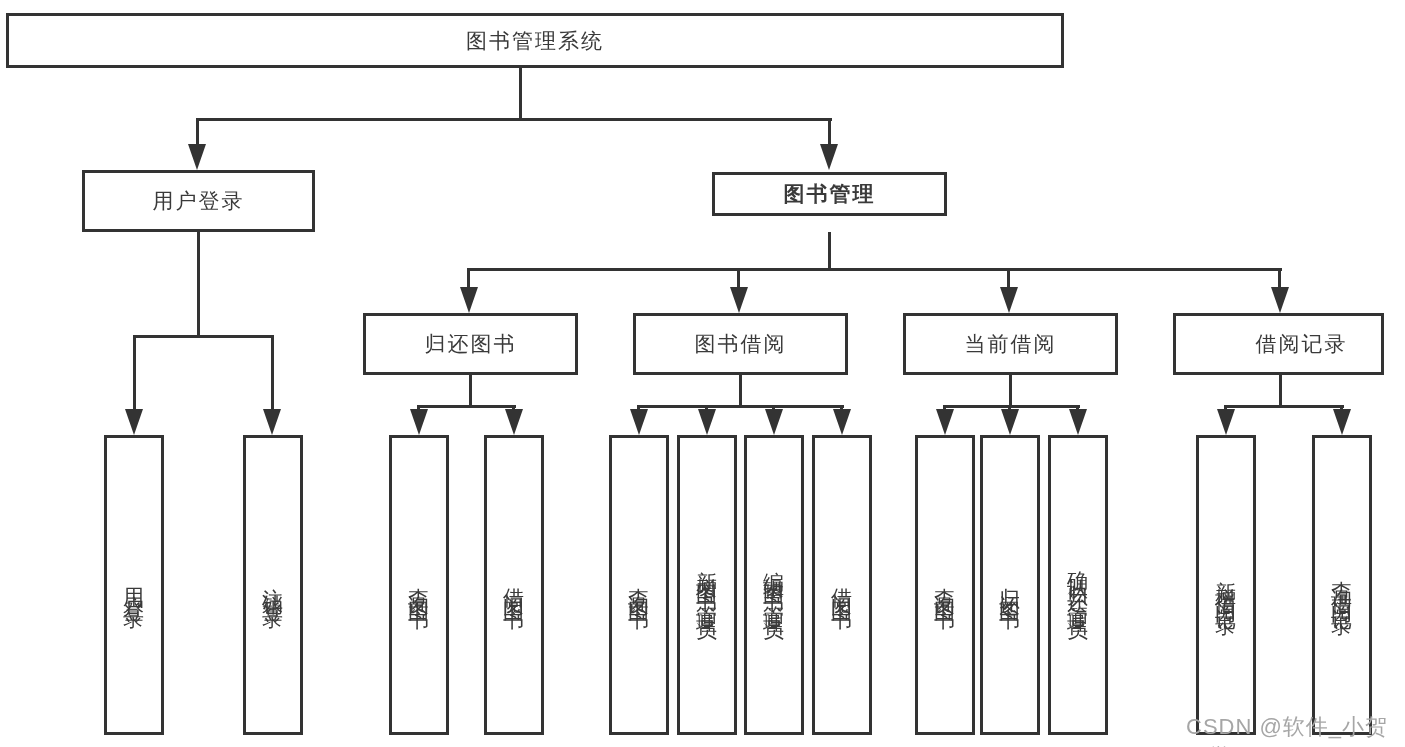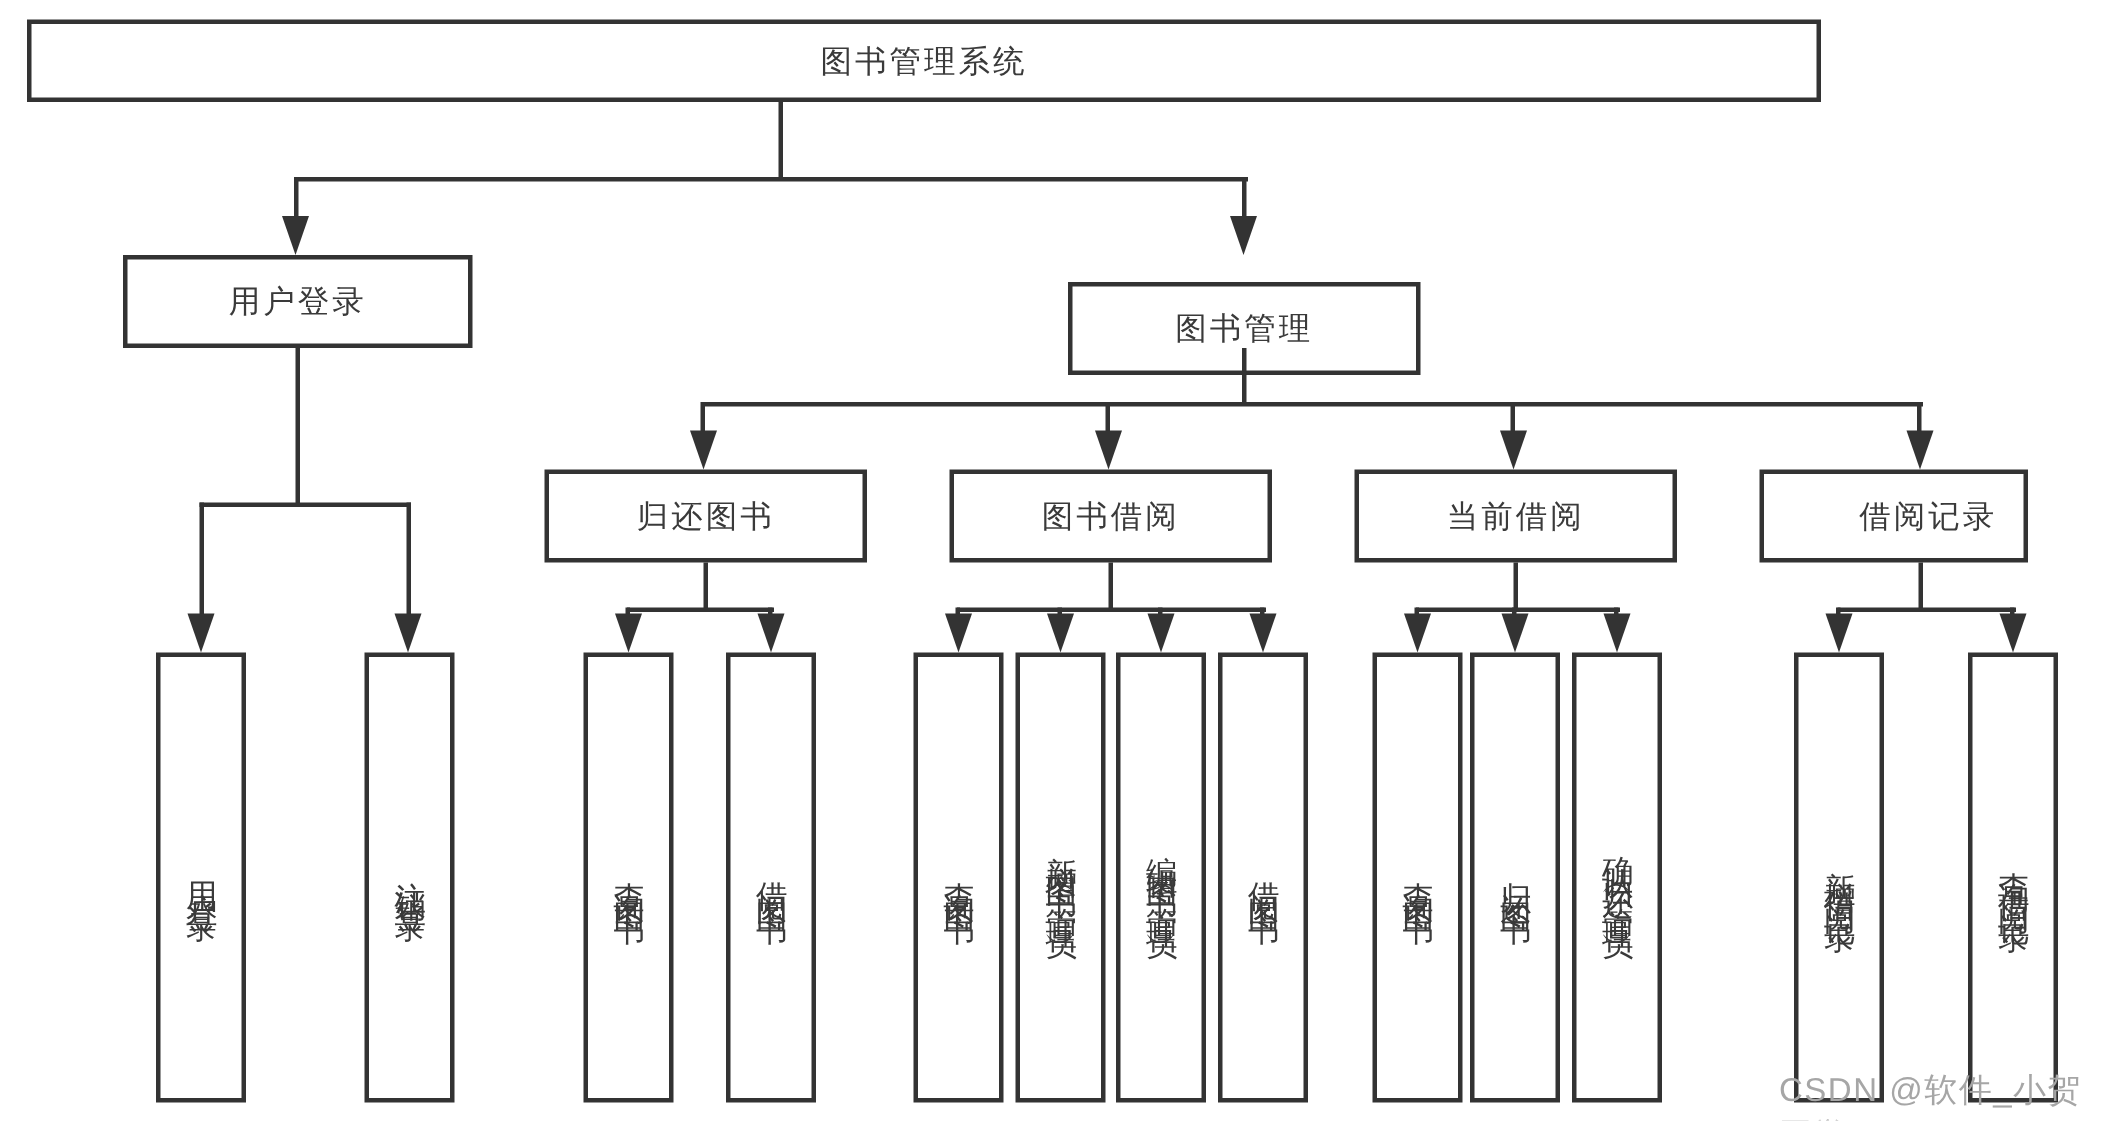--- a/index.html
+++ b/index.html
@@ -44,41 +44,41 @@
     color:var(--watermark);
     font-size:22px;letter-spacing:1px;
     z-index:5;
   }
 </style>
 </head>
 <body>
 
 <div class="canvas">
 
-  <div class="box" style="left:18px;top:13px;width:1196px;height:55px;align-items:center;">
+  <div class="box" style="left:6px;top:13px;width:1058px;height:55px;align-items:center;">
     <span>图书管理系统</span>
   </div>
 
   <div class="box" style="left:82px;top:170px;width:233px;height:62px;">
     <span>用户登录</span>
   </div>
-  <div class="box" style="left:712px;top:188px;width:235px;height:62px;">
+  <div class="box" style="left:712px;top:172px;width:235px;height:44px;font-weight:bold;">
     <span>图书管理</span>
   </div>
 
   <div class="box" style="left:363px;top:313px;width:215px;height:62px;">
     <span>归还图书</span>
   </div>
   <div class="box" style="left:903px;top:313px;width:215px;height:62px;">
     <span>当前借阅</span>
   </div>
   <div class="box" style="left:633px;top:313px;width:215px;height:62px;">
     <span>图书借阅</span>
   </div>
-  <div class="box" style="left:1173px;top:313px;width:179px;height:62px;padding-left:46px;">
+  <div class="box" style="left:1173px;top:313px;width:211px;height:62px;padding-left:46px;">
     <span>借阅记录</span>
   </div>
 
   <div class="box" style="left:104px;top:435px;width:60px;height:300px;">
     <span class="vtext">用户登录</span>
   </div>
   <div class="box" style="left:243px;top:435px;width:60px;height:300px;">
     <span class="vtext">注销登录</span>
   </div>
 

